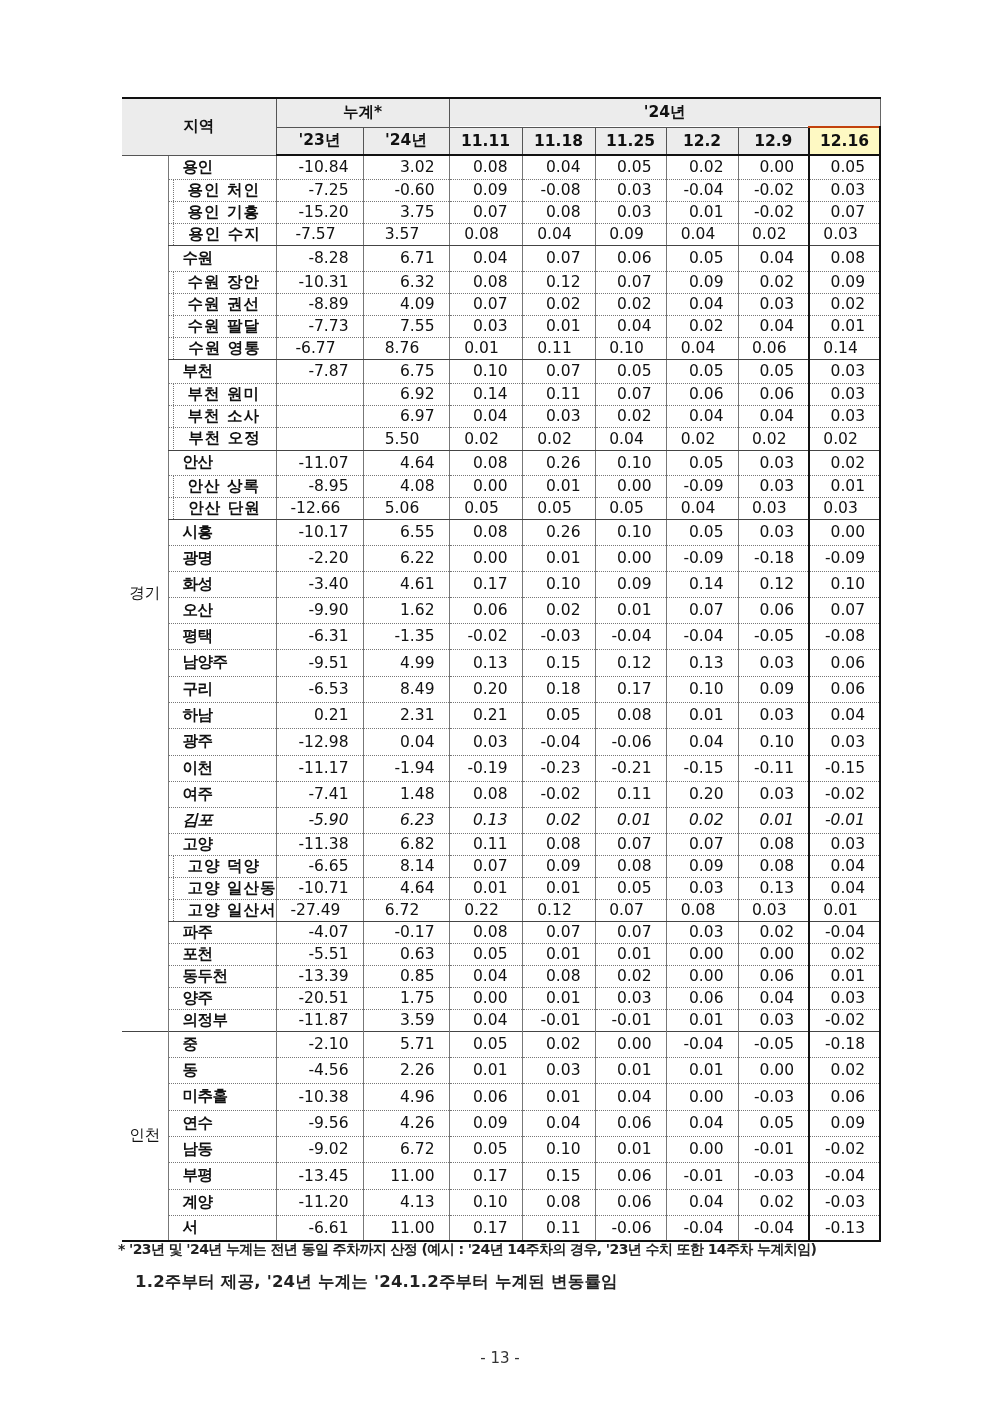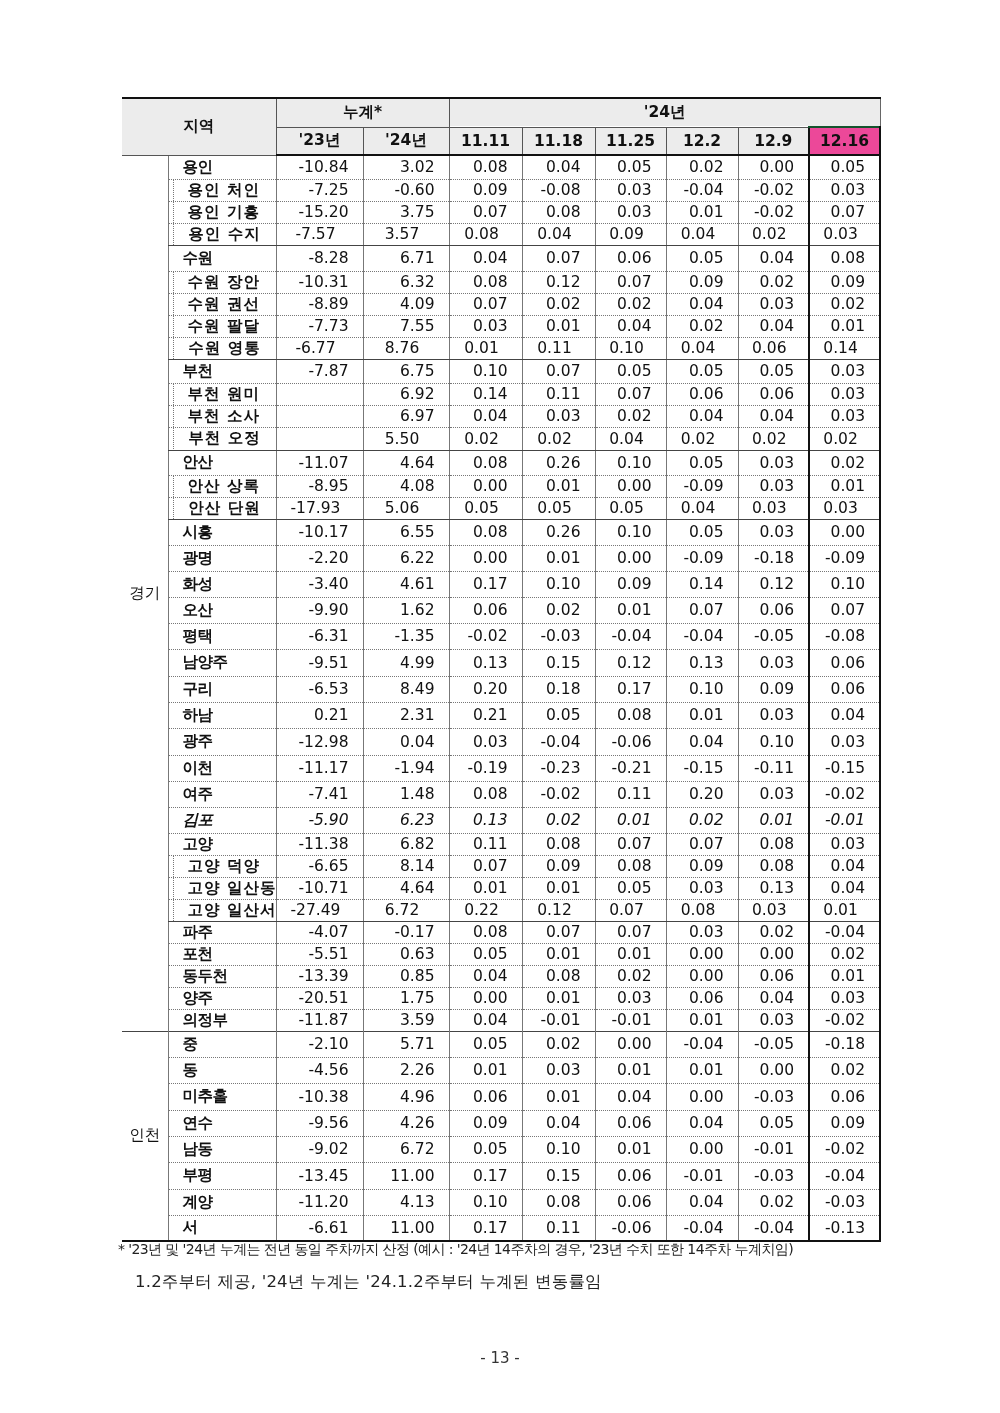--- a/index.html
+++ b/index.html
@@ -3,32 +3,32 @@
 <meta charset="utf-8">
 <style>
   html, body { margin: 0; padding: 0; background: #ffffff; }
   body { width: 1000px; height: 1413px; position: relative; font-family: "DejaVu Sans", "Liberation Sans", sans-serif; color: #111; }
   #tbl { position: absolute; left: 122px; top: 97px; width: 758px; border-collapse: collapse; table-layout: fixed; font-size: 15.5px; }
   #tbl td, #tbl th { padding: 0 6px; white-space: nowrap; overflow: hidden; }
   #tbl thead th { background: #ececec; font-weight: bold; font-size: 15.5px; text-align: center; border-left: 1px solid #555; border-bottom: 1px solid #555; }
   #tbl thead tr.h1 th { height: 27px; border-top: 2px solid #111; }
   #tbl thead tr.h2 th { height: 26px; border-bottom: 2px solid #111; }
   #tbl thead th.region-h { border-left: none; }
-  #tbl thead th.last { background: #ec4899; border-left: 2px solid #111; border-right: 2px solid #111; border-top: 2px solid #14532d; }
+  #tbl thead th.last { background: #fef9c3; border-left: 2px solid #111; border-right: 2px solid #111; border-top: 2px solid #c2410c; }
   #tbl td { border-left: 1px solid #777; border-bottom: 1px dotted #777; text-align: right; padding-right: 14px; }
   #tbl td.reg { border-left: none; border-bottom: none; text-align: center; font-weight: normal; padding: 0; }
   #tbl tr.boundary td { border-bottom: 1px solid #444; text-align: center; }
   #tbl td.name { text-align: left; padding-left: 14px; font-weight: bold; font-family: "DejaVu Sans", sans-serif; letter-spacing: -0.5px; }
   #tbl tr.sub td.name { padding-left: 4px; }
   #tbl tr.sub td.name span.inner { display: inline-block; border-left: 1px dotted #777; padding-left: 14px; letter-spacing: 1px; height: 100%; }
   #tbl td.c23, #tbl td.c24 { padding-right: 14px; }
   #tbl td.last { border-left: 2px solid #111; border-right: 2px solid #111; }
   #tbl tbody tr.final td { border-bottom: 2px solid #111; }
   #tbl tr.inc-top td { border-top: 1px solid #444; }
-  .notes { position: absolute; left: 118px; width: 770px; font-family: "DejaVu Sans", sans-serif; color: #222; }
+  .notes { position: absolute; left: 118px; width: 770px; font-family: "DejaVu Sans", sans-serif; color: #222; font-weight: bold; }
   .note1 { top: 1241px; font-size: 14px; letter-spacing: -0.6px; }
   .note2 { top: 1268px; font-size: 16.5px; line-height: 28px; letter-spacing: 0.2px; }
   .note2 .cont { padding-left: 17px; }
   .pageno { position: absolute; top: 1349px; left: 0; width: 1000px; text-align: center; font-size: 15px; color: #333; font-family: "DejaVu Sans", sans-serif; }
 </style>
 </head>
 <body>
 
 <table id="tbl">
   <colgroup>
@@ -222,21 +222,21 @@
         <td class="c24">4.08</td>
         <td>0.00</td>
         <td>0.01</td>
         <td>0.00</td>
         <td>-0.09</td>
         <td>0.03</td>
         <td class="last">0.01</td>
       </tr>
       <tr class="sub boundary" style="height: 22px;">
         <td class="name"><span class="inner">안산 단원</span></td>
-        <td class="c23">-17.93</td>
+        <td class="c23">-12.66</td>
         <td class="c24">5.06</td>
         <td>0.05</td>
         <td>0.05</td>
         <td>0.05</td>
         <td>0.04</td>
         <td>0.03</td>
         <td class="last">0.03</td>
       </tr>
       <tr class="" style="height: 26px;">
         <td class="name">시흥</td>

